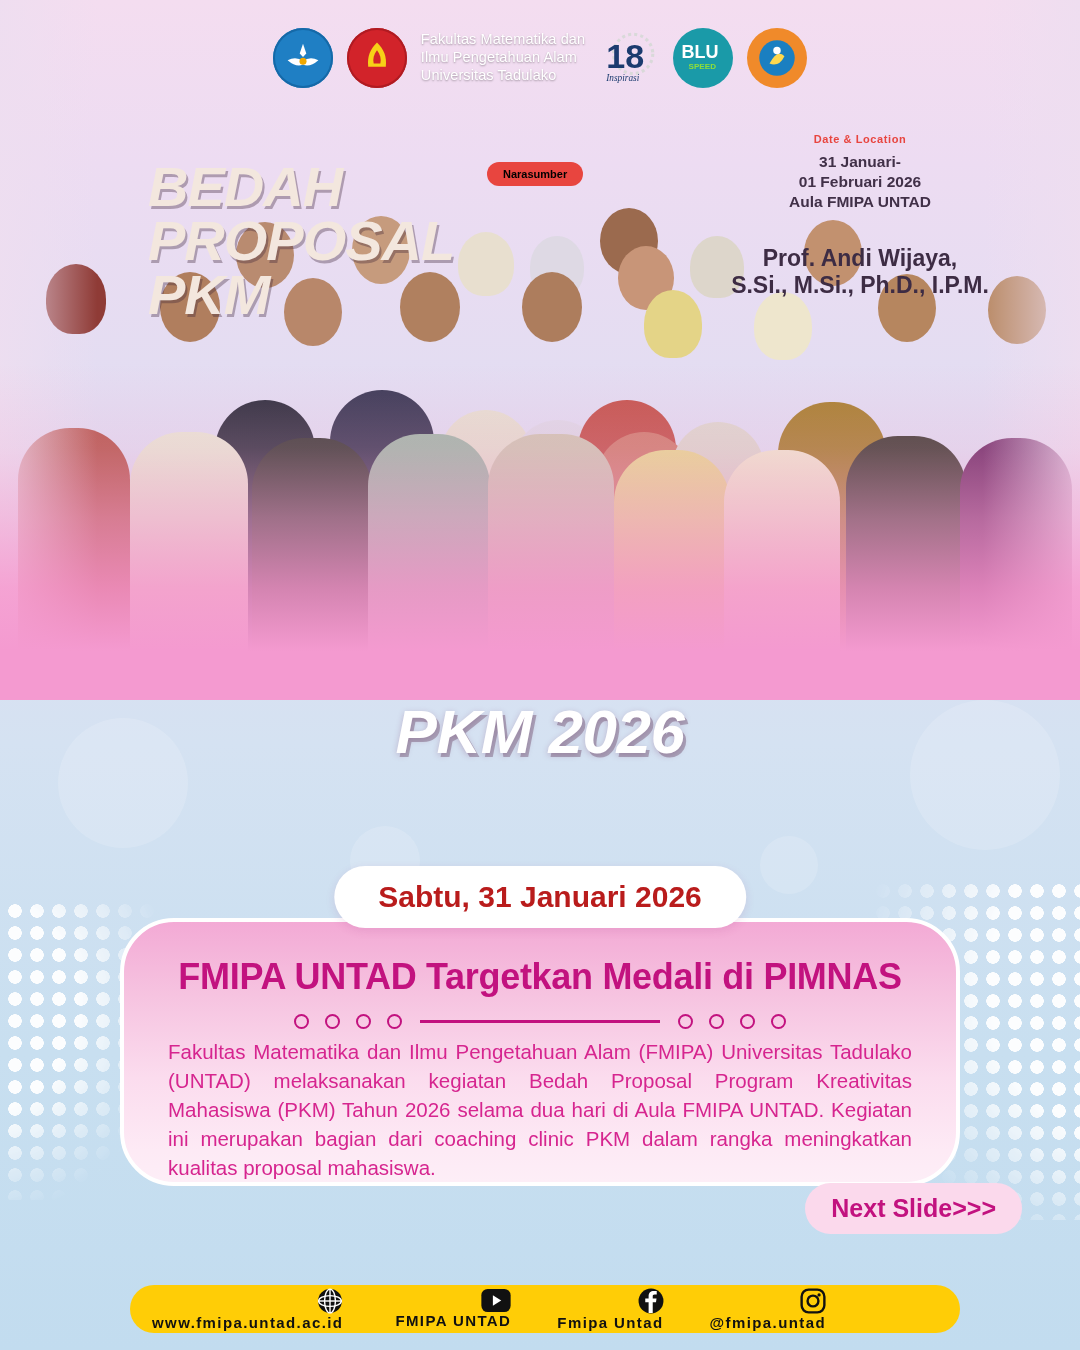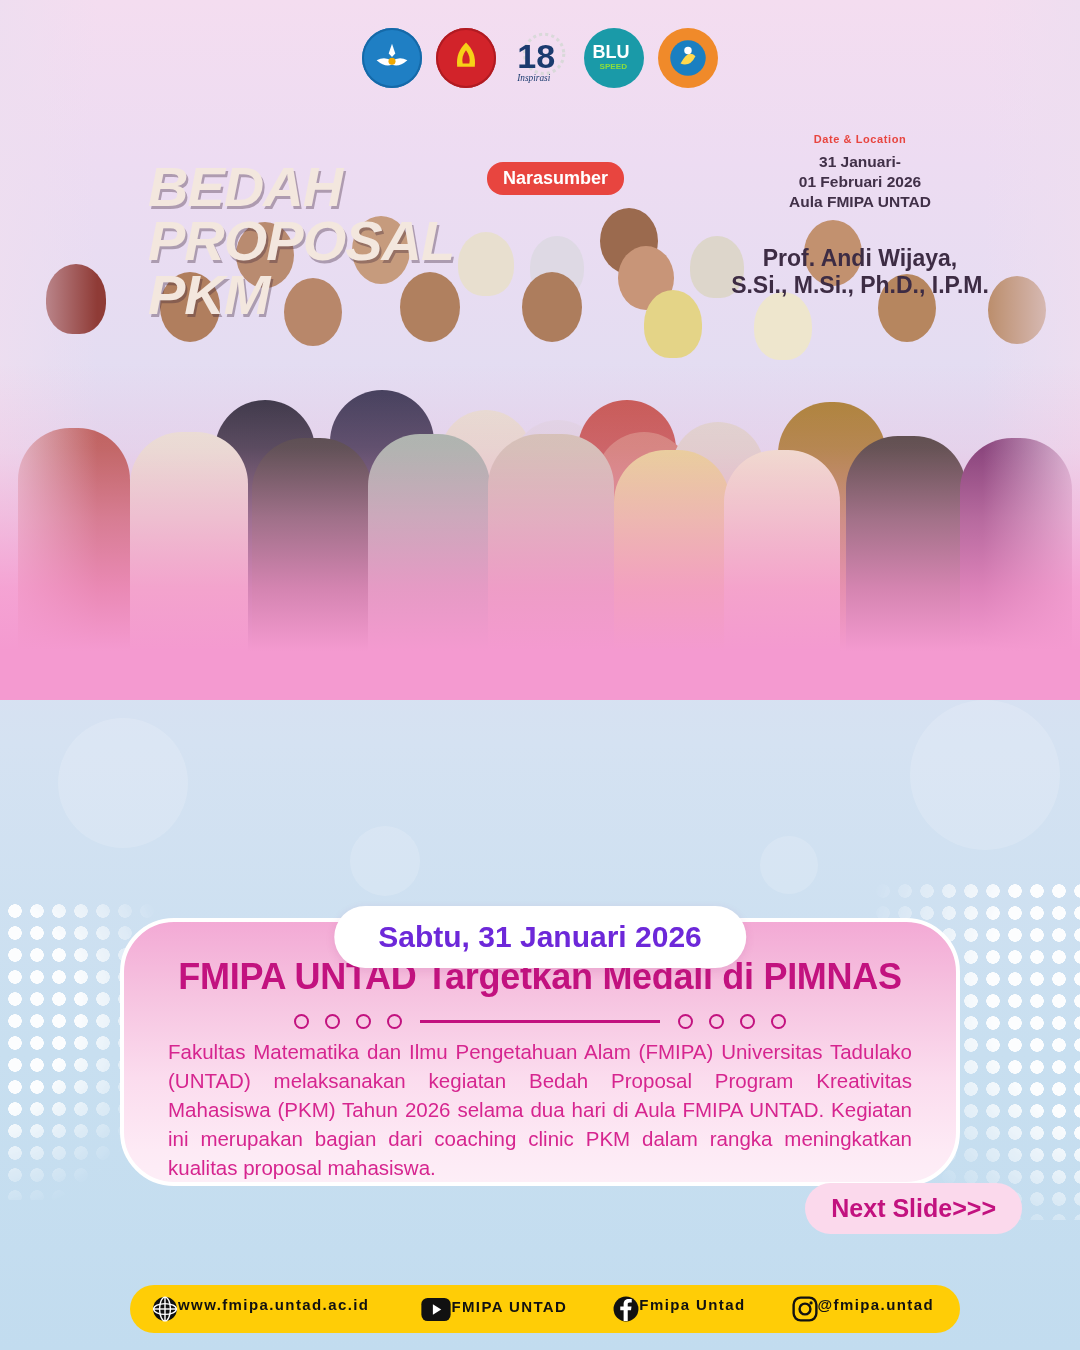--- a/index.html
+++ b/index.html
@@ -104,24 +104,23 @@
     text-shadow:3px 4px 0 rgba(90,45,80,.35), 0 2px 6px rgba(120,50,100,.28);
   }
   .title .l2 { display:block; }
 
   
   .date-pill {
     position:absolute; left:50%; transform:translateX(-50%);
     top:866px; z-index:14;
     background:#ffffff; border-radius:40px;
     padding:14px 44px;
-    font-size:30px; font-weight:700; color:#6d28d9;
+    font-size:30px; font-weight:700; color:#b91c1c;
     box-shadow:0 3px 10px rgba(160,40,120,.12);
     white-space:nowrap;
-    margin-top:40px;
   }
 
   
   .card {
     position:absolute; left:120px; top:918px; width:840px; height:268px;
     border:4px solid #ffffff;
     border-radius:54px;
     background:linear-gradient(180deg,#f3aad5 0%,#f6c3e0 28%,#fbdcee 60%,#fdeaf5 88%,#fdeef7 100%);
     z-index:11;
     overflow:hidden;
@@ -181,42 +180,42 @@
   }
 
   
   .footer {
     position:absolute; left:130px; top:1285px;
     width:830px; height:48px;
     background:#ffcd06; border-radius:24px;
     display:flex; align-items:center; z-index:14;
     padding:0 22px;
   }
-  .f-item { display:flex; align-items:flex-start; gap:0; }
+  .f-item { display:flex; align-items:flex-end; gap:0;flex-direction:column; }
   .f-label {
     font-size:15px; font-weight:700; color:#111;
     letter-spacing:1.4px; white-space:nowrap;
   }
   .f-gap-a { width:52px; } .f-gap-b { width:46px; } .f-gap-c { width:46px; }
   .ic { width:26px; height:26px; flex-shrink:0; display:block; }
 </style>
 </head>
 <body>
 
 <div id="poster">
 
   <div class="photo-wrap">
     <div class="photo"></div>
 
     <div style="position:absolute;left:148px;top:160px;z-index:3;font-size:56px;font-weight:800;font-style:italic;color:#f3e7de;line-height:.96;letter-spacing:-1px;text-shadow:2px 3px 0 rgba(60,35,55,.35);">
       <span>BEDAH</span><br>
       <span>PROPOSAL</span><br>
       <span>PKM</span>
     </div>
-    <div style="position:absolute;left:487px;top:162px;z-index:4;background:#e8453f;color:#ffffff;font-size:18px;font-weight:700;padding:6px 16px;border-radius:16px;">Narasumber</div>
+    <div style="position:absolute;left:487px;top:162px;z-index:4;background:#e8453f;color:#000000;font-size:11px;font-weight:700;padding:6px 16px;border-radius:16px;">Narasumber</div>
     <div style="position:absolute;left:770px;top:133px;z-index:4;text-align:center;width:180px;font-size:11px;font-weight:700;color:#e8453f;letter-spacing:.6px;">Date &amp; Location</div>
     <div style="position:absolute;left:770px;top:152px;z-index:4;text-align:center;width:180px;font-size:15.5px;font-weight:700;color:#413048;line-height:1.28;">
       <span>31 Januari-</span><br>
       <span>01 Februari 2026</span><br>
       <span>Aula FMIPA UNTAD</span>
     </div>
     <div style="position:absolute;left:715px;top:245px;z-index:3;width:290px;text-align:center;font-size:23px;font-weight:700;color:#3d2c44;line-height:1.16;">
       <span>Prof. Andi Wijaya,</span><br>
       <span>S.Si., M.Si., Ph.D., I.P.M.</span>
     </div>
@@ -271,20 +270,25 @@
         <path d="M6 22 Q14 18 20 23 Q26 18 34 22 Q26 29 20 26 Q14 29 6 22 Z" fill="#fff"></path>
         <circle cx="20" cy="23" r="3.2" fill="#f0a800"></circle>
       </svg>
     </div>
     <div class="logo-circle lg-untad">
       <svg class="ic" viewBox="0 0 40 40" style="width:44px;height:44px;">
         <path d="M20 6 C14 12 11 18 12 28 L28 28 C29 18 26 12 20 6 Z" fill="#f7d117"></path>
         <path d="M20 13 C17 17 16 21 17 25 L23 25 C24 21 23 17 20 13 Z" fill="#d2232a"></path>
       </svg>
     </div>
+    <div class="logo-text">
+      <span>Fakultas Matematika dan</span><br>
+      <span>Ilmu Pengetahuan Alam</span><br>
+      <span>Universitas Tadulako</span>
+    </div>
     <div class="logo-circle lg-18">
       <svg class="ic" viewBox="0 0 60 60" style="width:62px;height:62px;">
         <circle cx="34" cy="26" r="19" fill="none" stroke="#d9d9d9" stroke-width="3" stroke-dasharray="3 3"></circle>
         <text x="8" y="40" font-family="Liberation Sans, sans-serif" font-size="33" font-weight="700" fill="#1b3b6f">18</text>
         <text x="8" y="52" font-family="Liberation Serif, serif" font-size="9" font-style="italic" fill="#1b3b6f">Inspirasi</text>
       </svg>
     </div>
     <div class="logo-circle lg-blu">
       <svg class="ic" viewBox="0 0 60 60" style="width:54px;height:54px;">
         <text x="6" y="30" font-family="Liberation Sans, sans-serif" font-size="20" font-weight="700" fill="#ffffff">BLU</text>
@@ -299,20 +303,21 @@
       </svg>
     </div>
   </div>
 
   <div class="bubble" style="left:58px;top:718px;width:130px;height:130px;"></div>
   <div class="bubble" style="left:910px;top:700px;width:150px;height:150px;"></div>
   <div class="bubble" style="left:350px;top:826px;width:70px;height:70px;"></div>
   <div class="bubble" style="left:760px;top:836px;width:58px;height:58px;"></div>
 
   <div class="title">
+    <span class="l2">PKM 2026</span>
   </div>
 
   <div class="halftone ht-left"></div>
   <div class="halftone ht-right"></div>
 
   <div class="date-pill">Sabtu, 31 Januari 2026</div>
 
   <div class="card">
     <div class="card-inner">
       <div class="card-head">FMIPA UNTAD Targetkan Medali di PIMNAS</div>

